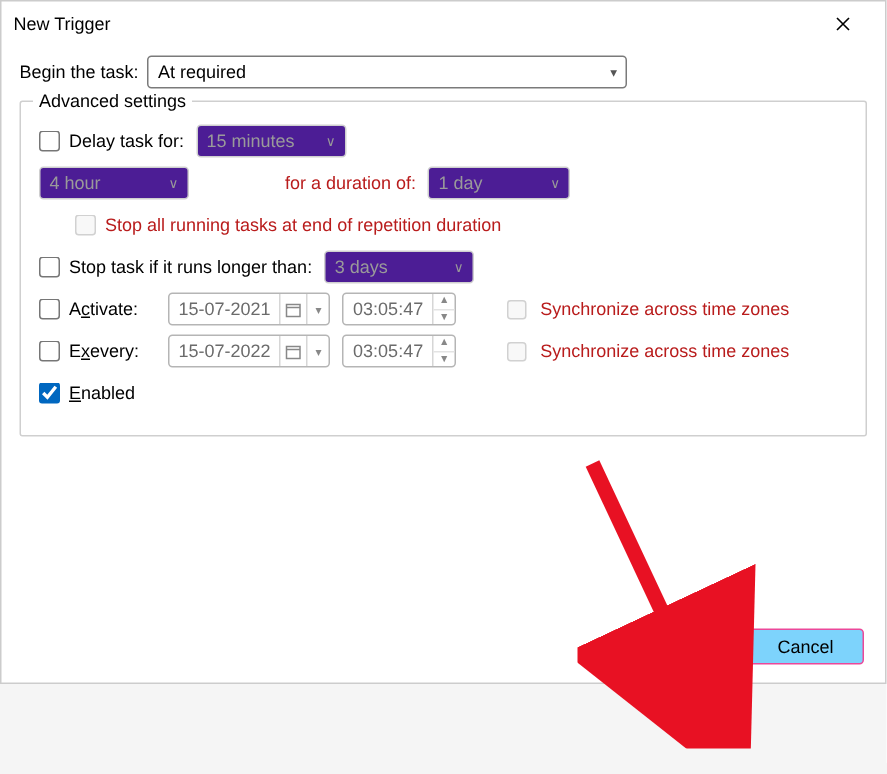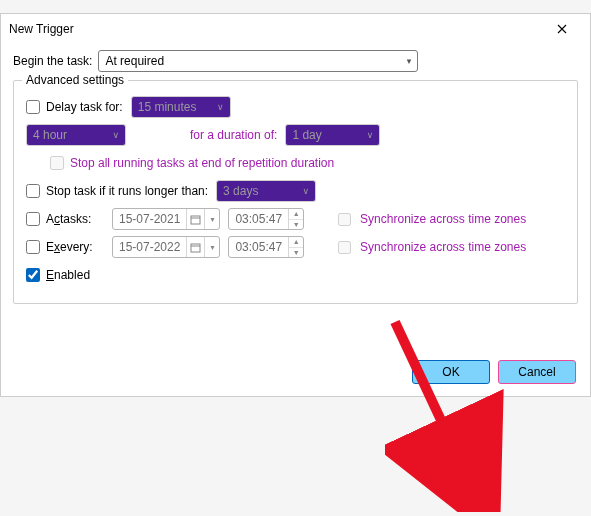--- a/index.html
+++ b/index.html
@@ -9,24 +9,23 @@
     font-size: 12px;
     background: #f5f5f5;
     width: 591px;
     height: 516px;
     overflow: hidden;
     position: relative;
   }
   .window {
     background: #ffffff;
     width: 591px;
-    height: 384px;
+    height: 456px;
     border: 1px solid #ccc;
     position: relative;
-    margin-top: 13px;
   }
   .titlebar {
     display: flex;
     align-items: center;
     height: 30px;
     padding: 0 8px;
   }
   .titlebar .title { flex: 1; font-size: 12px; }
   .titlebar .close {
     width: 40px; height: 28px;
@@ -81,21 +80,21 @@
     height: 22px;
     display: flex; align-items: center; justify-content: space-between;
     padding: 0 6px;
     background: #fff;
     color: #888;
     min-width: 95px;
     border-radius: 3px;
   }
   .combo.disabled { background: #4c1d95; color: #9a9a9a; border-color: #cfcfcf; }
   .combo .chev { font-size: 9px; color: #999; }
-  .lbl-disabled { color: #a21caf; }
+  .lbl-disabled { color: #b91c1c; }
   .dtbox {
     display: inline-flex; align-items: stretch;
     border: 1px solid #b5b5b5; height: 22px; background: #fff;
     border-radius: 3px;
   }
   .dtbox .val { padding: 0 6px; display: flex; align-items: center; color: #6b6b6b; }
   .dtbox .cal {
     width: 18px; display: flex; align-items: center; justify-content: center;
     border-left: 1px solid #d6d6d6;
   }
@@ -204,21 +203,21 @@
         </label>
         <div class="combo disabled" style="width:100px">
           <span>3 days</span>
           <span class="chev">∨</span>
         </div>
       </div>
 
       <div class="adv-row">
         <label class="chk" style="min-width:78px">
           <input type="checkbox" style="">
-          <span><span>A</span><span class="underline-a">c</span><span>tasks:</span></span>
+          <span><span>A</span><span class="underline-a">c</span><span>tivate:</span></span>
         </label>
         <div class="dtbox">
           <span class="val">15-07-2021</span>
           <span class="cal">
             <svg viewBox="0 0 11 11">
                 <rect x="1" y="2" width="9" height="8" fill="none" stroke="#888" stroke-width="1"></rect>
                 <line x1="1" y1="4" x2="10" y2="4" stroke="#888"></line>
               </svg>
           </span>
           <span class="drop">▾</span>

